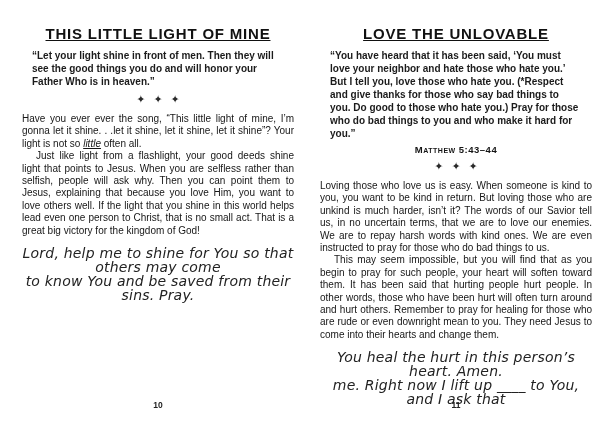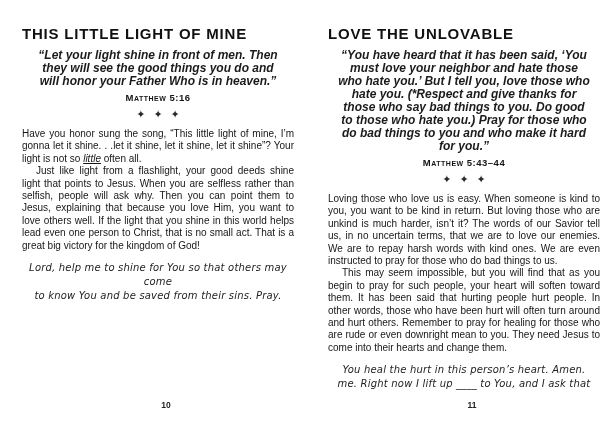--- a/index.html
+++ b/index.html
@@ -18,37 +18,38 @@
     display: flex;
     justify-content: space-between;
   }
   .page {
     position: relative;
     width: 288px;
     height: 432px;
     padding: 25px 8px 0 8px;
   }
   .page.left  { margin-left: 14px; }
-  .page.right { margin-right: 4px; }
+  .page.right { margin-right: 12px; }
 
   .chapter-title {
+    text-align: center;
     font-size: 15px;
     font-weight: 800;
     letter-spacing: 0.8px;
     color: #111111;
     font-family: "Liberation Sans", sans-serif;
+    text-decoration: underline;
   }
   .epigraph {
     margin-top: 7px;
     padding: 0 10px;
-    text-align: center;
-    font-size: 12px;
+    text-align: left;
+    font-size: 10px;
     line-height: 13px;
     font-weight: 700;
-    font-style: italic;
     color: #1b1b1b;
   }
   .scripture-ref {
     margin-top: 4px;
     text-align: center;
     font-size: 9.5px;
     font-weight: 700;
     font-variant: small-caps;
     letter-spacing: 0.5px;
     color: #141414;
@@ -69,58 +70,57 @@
     text-align: justify;
     color: #161616;
   }
   .body-text p { text-indent: 14px; }
   .body-text p.first { text-indent: 0; }
   .body-text .em { font-style: italic; text-decoration: underline; }
 
   .prayer {
     margin-top: 9px;
     text-align: center;
-    font-size: 10px;
+    font-size: 14px;
     line-height: 14px;
     font-style: italic;
     letter-spacing: 0.2px;
     color: #222222;
     font-family: "DejaVu Sans", cursive;
   }
   .prayer .prayer-line { display: block; }
 
   .page-number {
     position: absolute;
     bottom: 22px;
-    left: 8px;
+    left: 0;
     width: 100%;
     text-align: center;
     font-size: 8.5px;
     font-weight: 700;
     color: #222222;
   }
 </style>
 </head>
 <body>
 
 <div class="spread">
 
   <div class="page left">
     <div class="chapter-title">THIS LITTLE LIGHT OF MINE</div>
 
     <div class="epigraph">“Let your light shine in front of men. Then they will see the good things you do and will honor your Father Who is in heaven.”</div>
 
-    <div class="scripture-ref">Matthew 5:16</div>
 
     <div class="sparkle-divider">
       <span class="sparkle">✦</span><span class="sparkle">✦</span><span class="sparkle">✦</span>
     </div>
 
     <div class="body-text">
-      <p class="first"><span>Have you honor sung the song, “This little light of mine, I’m gonna let it shine. . .let it shine, let it shine, let it shine”? Your light is not so </span><span class="em">little</span><span> often all.</span></p>
+      <p class="first"><span>Have you ever ever the song, “This little light of mine, I’m gonna let it shine. . .let it shine, let it shine, let it shine”? Your light is not so </span><span class="em">little</span><span> often all.</span></p>
       <p>Just like light from a flashlight, your good deeds shine light that points to Jesus. When you are selfless rather than selfish, people will ask why. Then you can point them to Jesus, explaining that because you love Him, you want to love others well. If the light that you shine in this world helps lead even one person to Christ, that is no small act. That is a great big victory for the kingdom of God!</p>
     </div>
 
     <div class="prayer">
       <span class="prayer-line">Lord, help me to shine for You so that others may come</span>
       <span class="prayer-line">to know You and be saved from their sins. Pray.</span>
     </div>
 
     <div class="page-number">10</div>
   </div>

